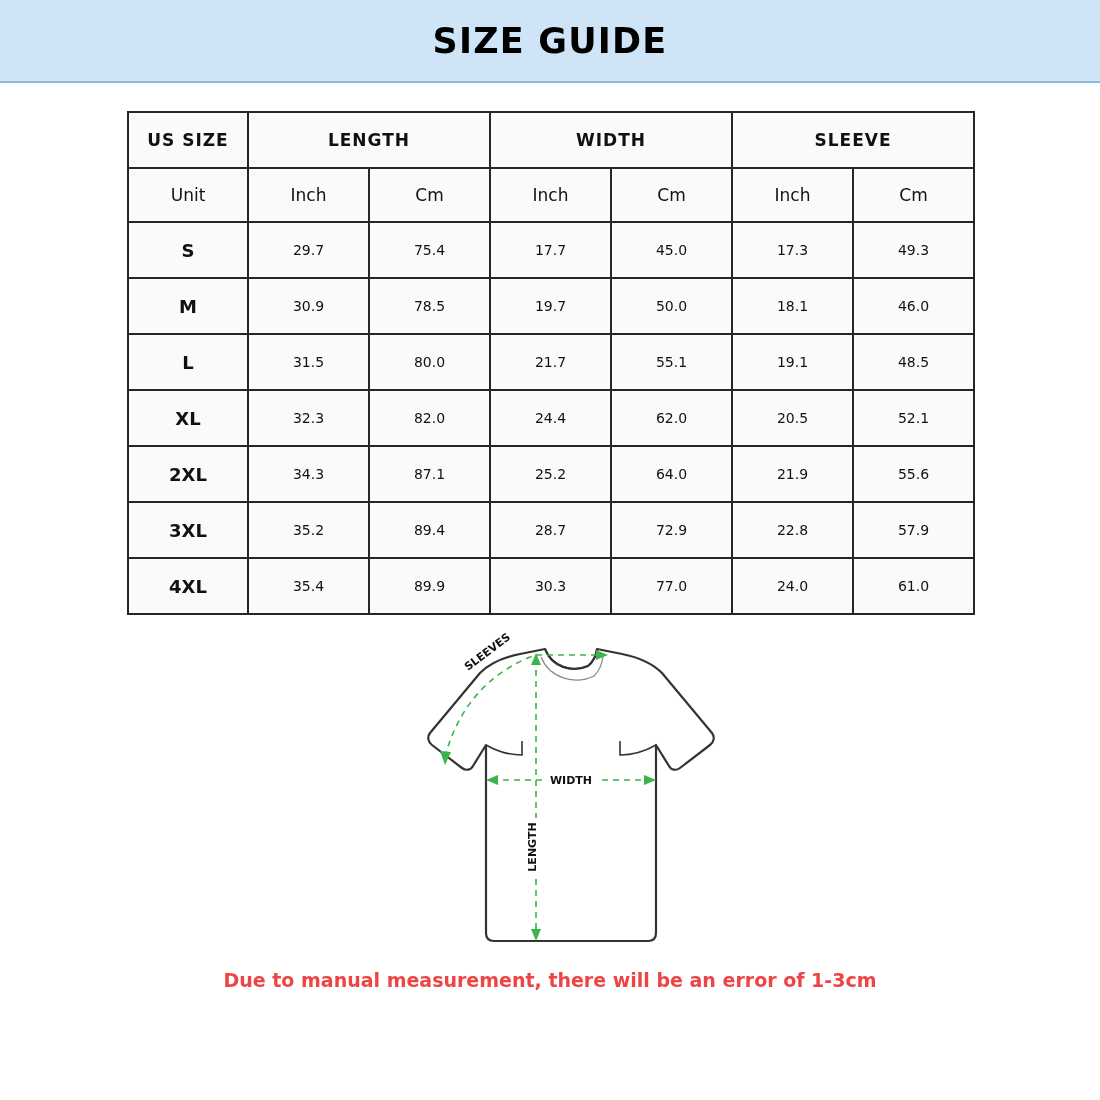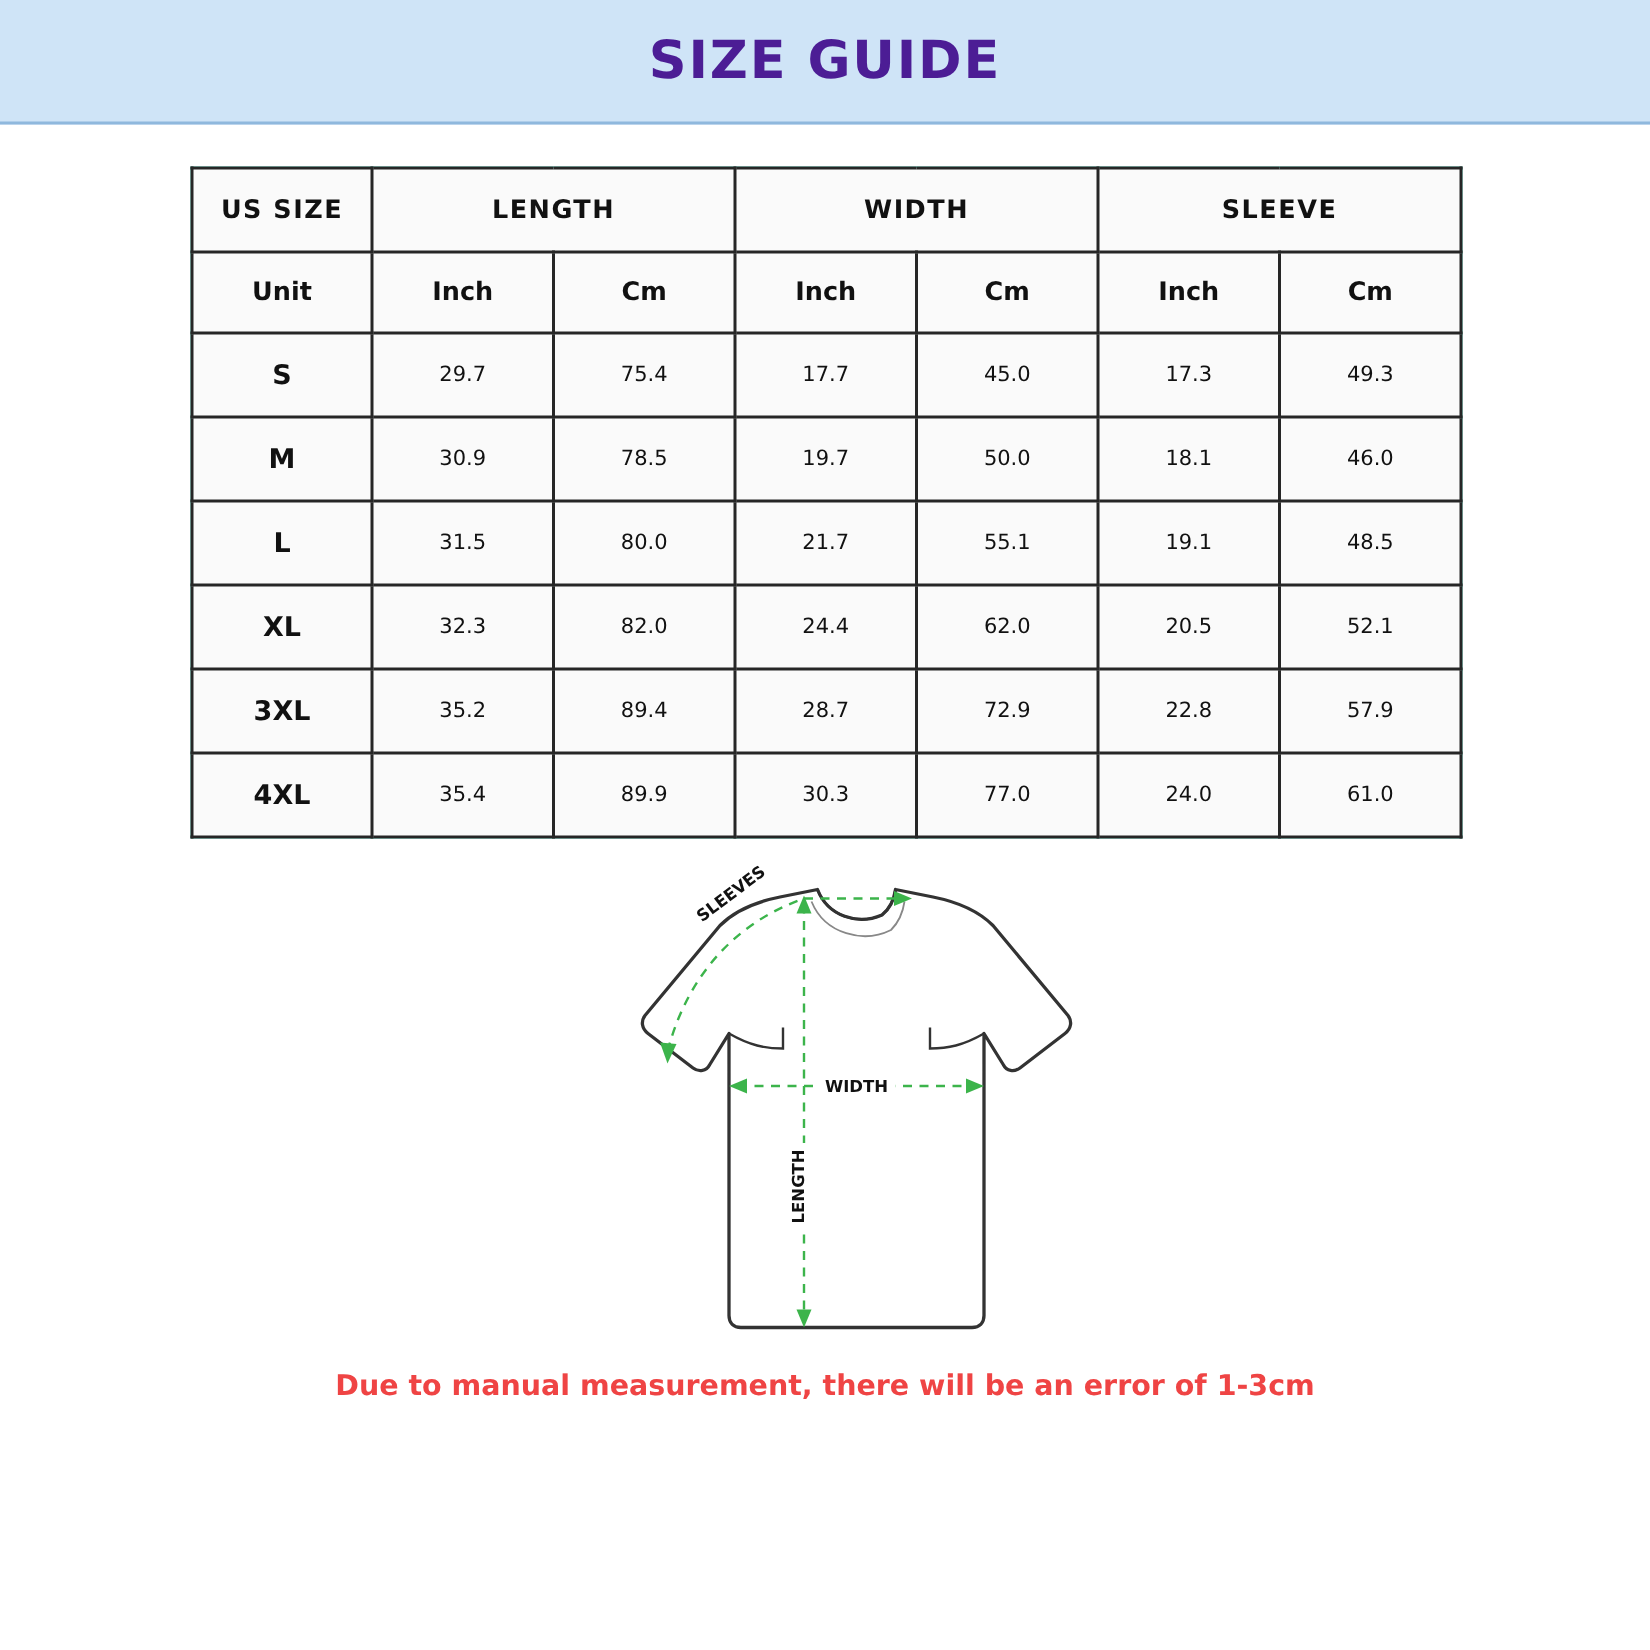--- a/index.html
+++ b/index.html
@@ -22,21 +22,21 @@
     background: #cfe4f7;
     border-bottom: 2px solid #8fb8dd;
     display: flex;
     align-items: center;
     justify-content: center;
   }
   .header-title {
     font-size: 35px;
     font-weight: bold;
     letter-spacing: 1.2px;
-    color: #4c1d95;
+    color: #000000;
     font-family: "DejaVu Sans", sans-serif;
   }
   
   .table-wrap {
     margin: 28px auto 0 auto;
     width: 846px;
   }
   table.size-table {
     border-collapse: collapse;
     width: 100%;
@@ -52,21 +52,21 @@
   }
   .grp-head {
     height: 56px;
     font-size: 17px;
     font-weight: bold;
     letter-spacing: 1px;
   }
   .unit-row td {
     height: 54px;
     font-size: 17px;
-    font-weight: bold;
+    font-weight: normal;
   }
   .data-row td {
     height: 56px;
     font-size: 14px;
   }
   .data-row td.size-cell {
     font-weight: bold;
     font-size: 18px;
   }
   .col-size { width: 120px; }
@@ -157,20 +157,29 @@
           <td>48.5</td>
         </tr>
         <tr class="data-row">
           <td class="size-cell">XL</td>
           <td>32.3</td>
           <td>82.0</td>
           <td>24.4</td>
           <td>62.0</td>
           <td>20.5</td>
           <td>52.1</td>
+        </tr>
+        <tr class="data-row">
+          <td class="size-cell">2XL</td>
+          <td>34.3</td>
+          <td>87.1</td>
+          <td>25.2</td>
+          <td>64.0</td>
+          <td>21.9</td>
+          <td>55.6</td>
         </tr>
         <tr class="data-row">
           <td class="size-cell">3XL</td>
           <td>35.2</td>
           <td>89.4</td>
           <td>28.7</td>
           <td>72.9</td>
           <td>22.8</td>
           <td>57.9</td>
         </tr>

